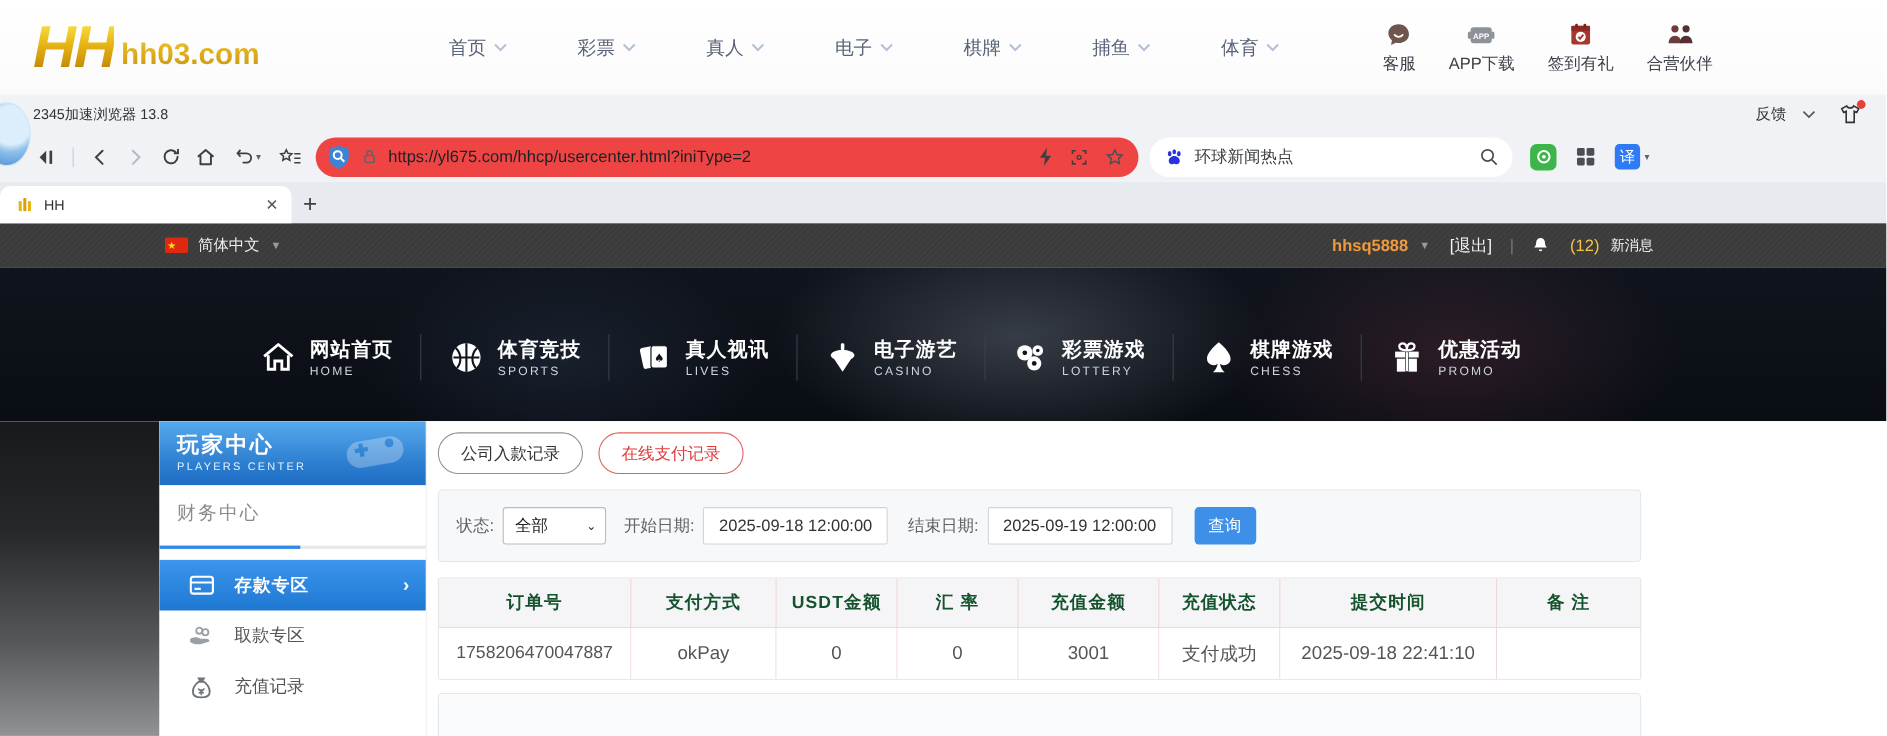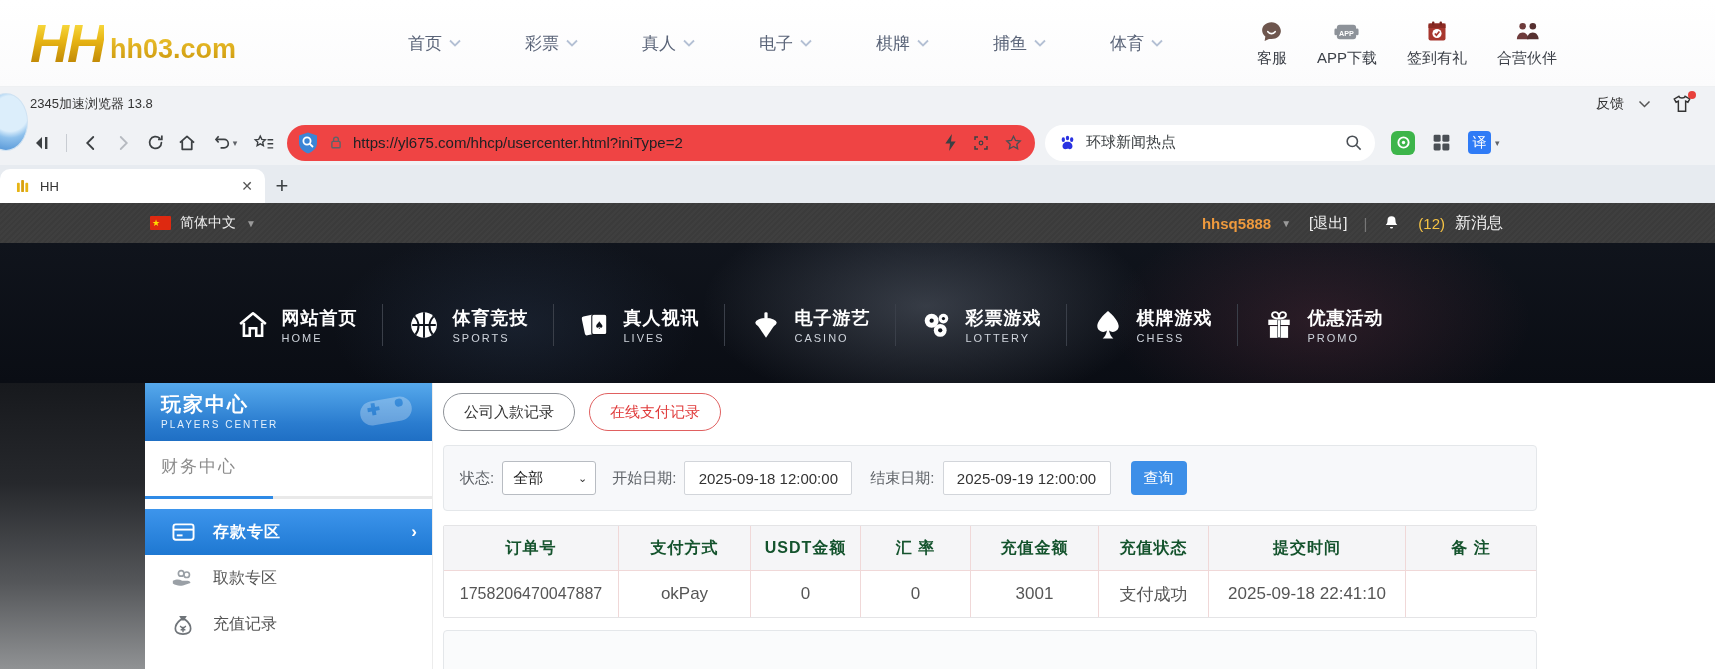--- a/index.html
+++ b/index.html
@@ -59,21 +59,21 @@
   .flag { width:21px; height:14px; background:#de2910; position:relative; border-radius:1px; }
   .flag .star { position:absolute; left:2px; top:0px; color:#ffde00; font-size:9px; line-height:14px; }
   .lang-label { color:#eee; font-size:14px; margin-left:9px; }
   .lang-caret { color:#9a9a9a; font-size:10px; margin-left:10px; }
   .userbar-right { margin-left:auto; display:flex; align-items:center; gap:10px; }
   .username { color:#ef9a3d; font-size:15px; font-weight:bold; cursor:pointer; }
   .user-caret { color:#9a9a9a; font-size:10px; }
   .logout { color:#f2f2f2; font-size:15px; margin-left:8px; cursor:pointer; }
   .ub-sep { color:#777; font-size:15px; margin:0 6px; }
   .msg-count { color:#f6c344; font-size:15px; margin-left:8px; }
-  .msg-label { color:#f2f2f2; font-size:16px; }
+  .msg-label { color:#f2f2f2; font-size:13px; }
 
   
   .mainnav { height:140px; background:
       radial-gradient(320px 150px at 54% 45%, rgba(150,160,175,.30), transparent 70%),
       radial-gradient(300px 160px at 77% 55%, rgba(150,70,90,.22), transparent 70%),
       radial-gradient(260px 140px at 30% 60%, rgba(60,80,110,.25), transparent 70%),
       linear-gradient(180deg,#10141c,#0a0d14);
     display:flex; align-items:center; justify-content:center; padding-top:24px; }
   .mainnav-inner { display:flex; align-items:center; position:relative; left:-48px; }
   .mn-item { display:flex; align-items:center; gap:12px; padding:0 24px; cursor:pointer; }
@@ -81,21 +81,21 @@
   .mn-text { display:flex; flex-direction:column; }
   .mn-zh { color:#fff; font-size:18px; font-weight:bold; letter-spacing:1px; }
   .mn-en { color:#cfd4dc; font-size:11px; letter-spacing:2px; margin-top:2px; }
   .mn-sep { width:1px; height:42px; background:#3a3f49; }
 
   
   .page-body { height:286px; display:flex; background:#fff; }
   .left-strip { width:145px; height:100%; background:linear-gradient(180deg,#17191d 0%,#26282c 35%,#55575a 70%,#909294 100%); }
 
   
-  .sidebar { width:288px; background:#fff; border-right:1px solid #ececec; }
+  .sidebar { width:243px; background:#fff; border-right:1px solid #ececec; }
   .sb-header { height:58px; background:linear-gradient(180deg,#56a9ec 0%,#2a7ccf 70%,#1f6fc4 100%); position:relative; padding:8px 0 0 16px; overflow:hidden; }
   .sb-title-zh { color:#fff; font-size:20px; font-weight:bold; letter-spacing:2px; }
   .sb-title-en { color:#e4f0fb; font-size:10px; letter-spacing:2px; margin-top:1px; }
   .sb-gamepad { position:absolute; right:12px; top:8px; opacity:.28; }
   .sb-section { padding:14px 0 8px 16px; }
   .sb-section-title { color:#8b8b8b; font-size:17px; letter-spacing:2px; padding-bottom:10px; }
   .sb-underline { height:3px; background:#e9e9e9; position:relative; margin-right:0; }
   .sb-underline .blue { position:absolute; left:0; top:0; height:3px; width:128px; background:#2e8ae6; }
   .sb-menu { margin-top:10px; }
   .sb-item { height:46px; display:flex; align-items:center; padding:0 14px 0 26px; cursor:pointer; color:#555; font-size:16px; }

